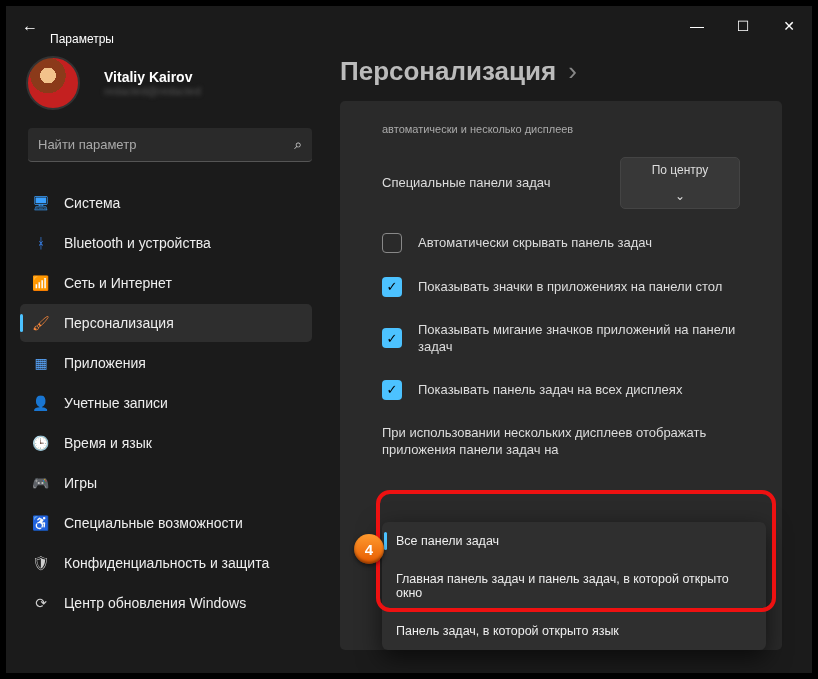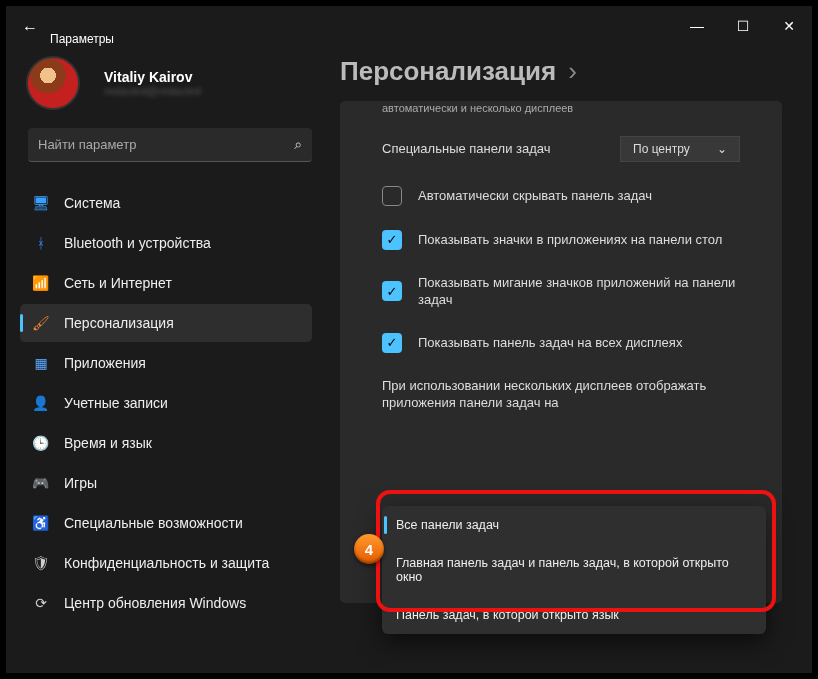--- a/index.html
+++ b/index.html
@@ -25,27 +25,27 @@
 .nav-item { display:flex; align-items:center; gap:14px; height:38px; padding:0 12px; border-radius:5px; color:#eee; font-size:14px; position:relative; }
 .nav-item.active { background:#2e2e2e; }
 .nav-item.active::before { content:""; position:absolute; left:0; top:10px; bottom:10px; width:3px; background:#4cc2ff; border-radius:2px; }
 .nicon { width:18px; height:18px; display:flex; align-items:center; justify-content:center; font-size:14px; }
 .main { flex:1; padding:10px 30px 10px 14px; color:#fff; overflow:hidden; }
 .crumbs { font-size:26px; font-weight:600; display:flex; gap:12px; align-items:center; margin-bottom:14px; }
 .crumbs .parent { color:#bbb; font-weight:600; }
 .crumbs .sep { color:#888; font-weight:normal; }
 .panel { background:#2a2a2a; border-radius:5px; padding:0 0 0 0; }
 .row { padding:12px 42px 12px 42px; font-size:13px; color:#ddd; display:flex; align-items:center; gap:16px; position:relative; }
-.row.small { font-size:11px; color:#aaa; padding-top:0; padding-bottom:8px; }
+.row.small { font-size:11px; color:#aaa; padding-top:21px; padding-bottom:8px; }
 .row .lbl { flex:1; line-height:1.35; }
 .chk { width:20px; height:20px; border-radius:4px; flex-shrink:0; display:flex; align-items:center; justify-content:center; font-size:13px; color:#000; }
 .chk.on { background:#4cc2ff; }
 .chk.off { border:1.5px solid #888; }
-.select { background:#383838; border:1px solid #444; border-radius:0; padding:5px 12px; font-size:12px; color:#ddd; display:flex; align-items:center; gap:12px; min-width:120px; justify-content:space-between; }
-.dropdown { position:absolute; background:#2f2f2f; border-radius:6px; box-shadow:0 8px 24px rgba(0,0,0,.6); overflow:hidden; left:376px; top:500px; width:384px; }
+.select { background:#383838; border:1px solid #444; border-radius:5px; padding:5px 12px; font-size:12px; color:#ddd; display:flex; align-items:center; gap:12px; min-width:120px; justify-content:space-between;flex-direction:column; }
+.dropdown { position:absolute; background:#2f2f2f; border-radius:6px; box-shadow:0 8px 24px rgba(0,0,0,.6); overflow:hidden; left:376px; top:516px; width:384px; }
 .dditem { padding:12px 14px; font-size:12.5px; color:#eee; position:relative; }
 .dditem.sel::before { content:""; position:absolute; left:2px; top:10px; bottom:10px; width:3px; background:#4cc2ff; border-radius:2px; }
 .ddframe { position:absolute; border:4px solid #e11; border-radius:14px; left:370px; top:484px; width:400px; height:122px; pointer-events:none; }
 .badge { position:absolute; left:348px; top:528px; width:30px; height:30px; border-radius:50%; background:linear-gradient(180deg,#ff9a2e,#e65a00); box-shadow:inset 0 -2px 3px rgba(0,0,0,.4),0 2px 4px rgba(0,0,0,.5); color:#fff; display:flex; align-items:center; justify-content:center; font-weight:700; font-size:15px; }
 </style>
 </head>
 <body>
 
 <div class="frame">
     <div class="window">

